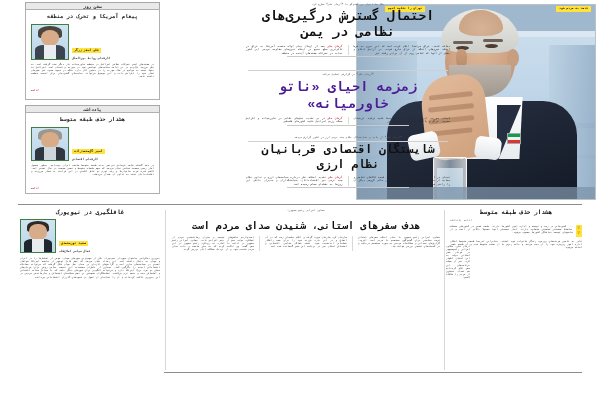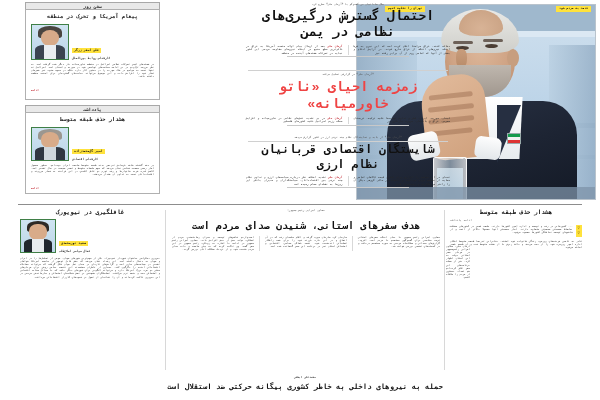--- a/index.html
+++ b/index.html
@@ -88,21 +88,21 @@
   .chip{
     position:absolute;background:#ffe23c;color:#18150c;
     font-size:3px;line-height:6px;height:6px;padding:0 3px;white-space:nowrap;
     font-weight:bold;letter-spacing:-.1px;
   }
 
   
   .kicker{font-size:2.6px;color:#555;text-align:center;line-height:4px;}
   .hl{font-weight:bold;text-align:center;color:#111;letter-spacing:-.2px;}
   .hl.h1{font-size:13px;line-height:16px;}
-  .hl.h2{font-size:13.5px;line-height:17px;color:#ef4444;}
+  .hl.h2{font-size:13.5px;line-height:17px;color:#4c1d95;}
   .hl.h3{font-size:11.5px;line-height:15px;}
   .rule{height:1px;background:#d0d0d0;}
   .vrule{width:1px;background:#d8d8d8;}
   .thickrule{height:1px;background:#8d8d8d;}
 
   
   .sbox{position:absolute;border:1px solid #b0b0b0;box-sizing:border-box;background:#fff;}
   .sbox-head{
     position:absolute;height:8px;line-height:8px;background:#e9e9e9;border:1px solid #a8a8a8;
     box-sizing:border-box;text-align:center;font-size:4.4px;font-weight:bold;color:#1a1a1a;
@@ -309,20 +309,14 @@
       <div style="flex:1;" class="col-text sm">... کشورهایی در رشد و توسعه و اداره امور کشورها دارند. طبقه فقیر در کشورهای مختلف به‌لحاظ جمعیتی جمعیتی متفاوت دارند. آمار جمعیتی آنها معمولا بالاتر از آنست و از شاخص‌های توسعه نیافتگی کشورها محسوب می‌شود.</div>
     </div>
     <div class="col-text sm" style="margin-top:3px;">قادر به تامین هزینه‌های روزمره زندگی خانواده خود استند. بنابراین تدریجا طبقه متوسط امکان اداره امور روزمره خود را از دست می‌دهد و باعث ریزش یا از خشته متوسط شده و آن طبقه فقیر اضافه می‌شود.</div>
   </div>
 
   <div class="colbox" style="right:130px;top:245px;width:24px;">
     <div class="col-text sm">آرمان ملی: معاون اجرایی رئیس‌جمهور در جریان سفر استانی دولت به این استان اظهار کرد: بنی از جمله برنامه‌های این سفر تلاش کرده‌ایم هم تعداد بیشتری از مردم را ملاقات کنیم.</div>
   </div>
 
   <div class="thickrule" style="position:absolute;right:18px;top:372px;width:418px;"></div>
-  <div class="bottom-band">
-    <div style="position:absolute;right:150px;top:4px;width:290px;">
-      <div class="byline">محمدعلی ابطحی</div>
-      <div class="hl" style="font-size:7.4px;line-height:10px;margin-top:2px;">حمله به نیروهای داخلی به خاطر کشوری بیگانه حرکتی ضد استقلال است</div>
-    </div>
-  </div>
 
 </div>
 
 </body></html>

